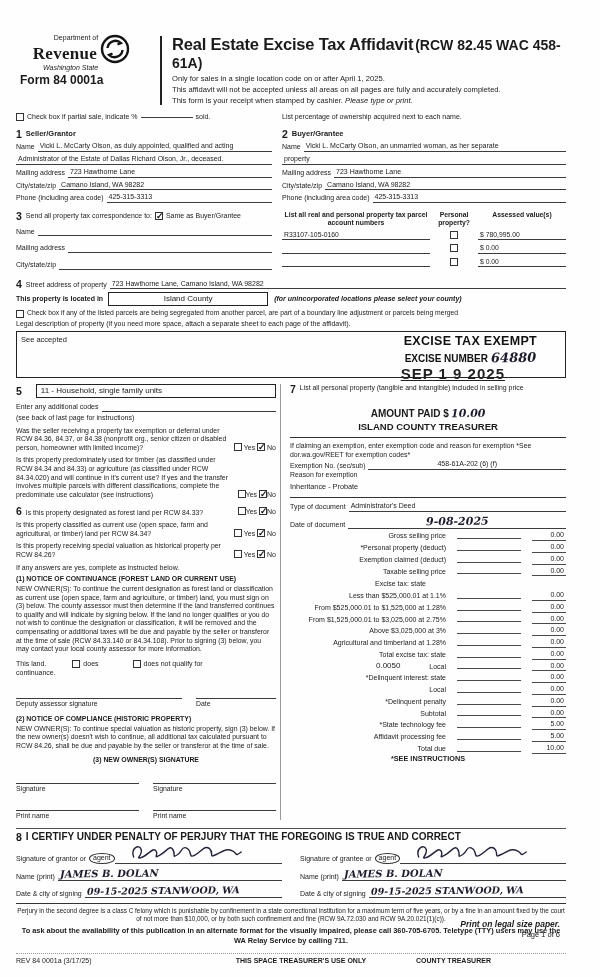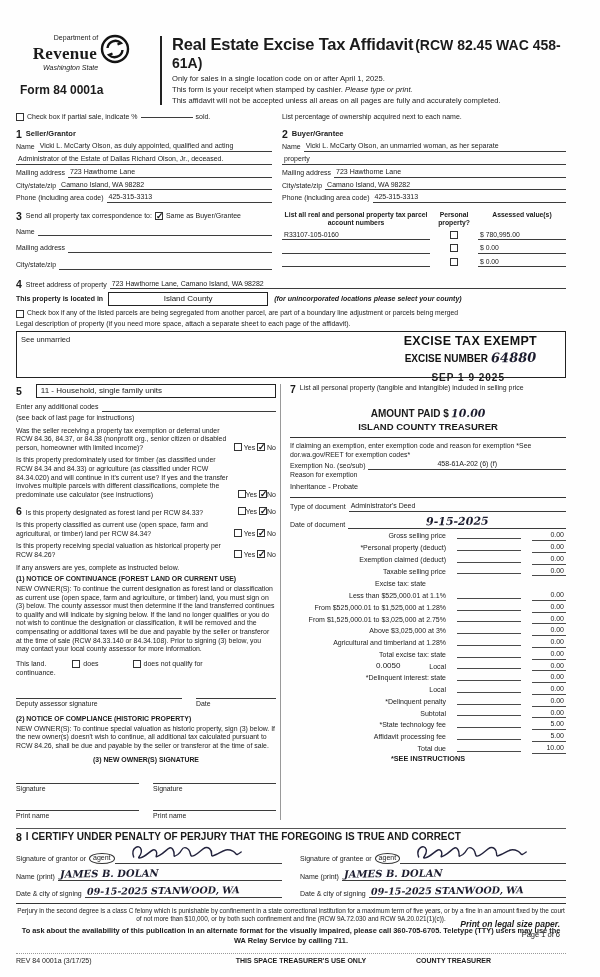--- a/index.html
+++ b/index.html
@@ -12,21 +12,21 @@
   }
   .inner { padding:34px 34px 0 16px; }
 
   
   .hdr { display:flex; align-items:stretch; }
   .hdr-left { width:130px; text-align:center; }
   .brandrow { display:flex; justify-content:center; align-items:flex-start; gap:2px; }
   .dept { font-size:7px; text-align:right; margin-left:22px; }
   .rev  { font-family:"Liberation Serif", serif; font-weight:bold; font-size:17px; letter-spacing:.3px; }
   .state{ font-size:7px; font-style:italic; text-align:right; }
-  .formno { font-weight:bold; font-size:12px; margin-top:10px; text-align:left; padding-left:4px; }
+  .formno { font-weight:bold; font-size:12px; margin-top:0; text-align:left; padding-left:4px; }
   .hdr-div { width:2px; background:#222; margin:2px 10px 0 14px; }
   .hdr-right { flex:1; }
   .title { font-weight:bold; font-size:16.5px; letter-spacing:-.2px; }
   .rcw { font-size:14px; font-weight:bold; }
   .sub { font-size:7.6px; margin-top:1.5px; }
 
   
   .r { display:flex; align-items:flex-end; }
   .lbl { white-space:nowrap; padding-right:3px; }
   .fld { flex:1; border-bottom:1px solid #3c3c3c; padding:0 2px; white-space:nowrap; min-height:8px; }
@@ -54,21 +54,21 @@
   .pc3 { flex:1; border-bottom:1px solid #3c3c3c; padding:0 2px; }
 
   
   .legalbox { border:1.6px solid #222; height:47px; margin-top:2px; position:relative; }
   .seeattached { position:absolute; left:4px; top:3px; font-size:7.5px; }
   .stamp { position:absolute; right:28px; top:2px; text-align:center; color:#111; }
   .stamp1 { font-weight:bold; font-size:12.5px; letter-spacing:.3px; }
   .stamp2 { font-weight:bold; font-size:10px; }
   .stampnum { font-size:13px; }
   .stampdate { position:absolute; right:60px; bottom:-7px; background:transparent;
-               font-weight:bold; font-size:10px; letter-spacing:1px; color:#222; }
+               font-weight:bold; font-size:15px; letter-spacing:1px; color:#222;text-decoration:underline; }
 
   
   .main { display:flex; margin-top:6px; }
   .mL { width:260px; }
   .mR { flex:1; padding-left:9px; border-left:1px solid #999; margin-left:4px; }
 
   .codebox { border:1.4px solid #222; padding:1px 4px; font-size:8px; flex:1; margin-left:10px; }
   .q { display:flex; align-items:flex-end; margin-top:4px; }
   .qtext { flex:1; font-size:6.9px; }
   .para { font-size:6.9px; margin-top:4px; text-align:left; }
@@ -133,22 +133,22 @@
           </svg>
         </span>
       </div>
       <div class="formno">Form 84 0001a</div>
     </div>
     <div class="hdr-div"></div>
     <div class="hdr-right">
       <div><span class="title">Real Estate Excise Tax Affidavit</span>
            <span class="rcw">(RCW 82.45 WAC 458-61A)</span></div>
       <div class="sub">Only for sales in a single location code on or after April 1, 2025.</div>
+      <div class="sub">This affidavit will not be accepted unless all areas on all pages are fully and accurately completed.</div>
       <div class="sub"><span>This form is your receipt when stamped by cashier.</span> <span class="it">Please type or print.</span></div>
-      <div class="sub">This affidavit will not be accepted unless all areas on all pages are fully and accurately completed.</div>
     </div>
   </div>
 
   <div class="cols" style="margin-top:8px;">
     <div class="colL r" style="align-items:center;">
       <span class="cb"></span>
       <span class="lbl" style="padding-left:3px;">Check box if partial sale, indicate %</span>
       <span style="width:52px;border-bottom:1px solid #3c3c3c;"></span>
       <span class="lbl" style="padding-left:3px;">sold.</span>
     </div>
@@ -263,21 +263,21 @@
       <span class="lbl bold">This property is located in</span>
       <span class="codebox" style="flex:none;width:160px;margin-left:2px;">Island County</span>
       <span class="it bold" style="padding-left:6px;">(for unincorporated locations please select your county)</span>
     </div>
     <div class="r" style="align-items:center;margin-top:3px;">
       <span class="cb"></span>
       <span style="padding-left:3px;font-size:6.8px;">Check box if any of the listed parcels are being segregated from another parcel, are part of a boundary line adjustment or parcels being merged</span>
     </div>
     <div style="margin-top:2.5px;">Legal description of property (if you need more space, attach a separate sheet to each page of the affidavit).</div>
     <div class="legalbox">
-      <span class="seeattached">See unmarried</span>
+      <span class="seeattached">See accepted</span>
       <div class="stamp">
         <div class="stamp1">EXCISE TAX EXEMPT</div>
         <div class="stamp2"><span>EXCISE NUMBER</span>
           <span class="hw stampnum">64880</span></div>
       </div>
       <div class="stampdate">SEP 1 9 2025</div>
     </div>
   </div>
 
   <div class="main">
@@ -403,21 +403,21 @@
       <div style="font-size:6.9px;margin-top:1px;">Reason for exemption</div>
       <div style="font-size:7.3px;margin-top:2px;">Inheritance - Probate</div>
 
       <div class="hr" style="margin-top:6px;"></div>
       <div class="r" style="margin-top:2px;">
         <span class="lbl">Type of document</span>
         <span class="fld">Administrator's Deed</span>
       </div>
       <div class="r" style="margin-top:3px;">
         <span class="lbl">Date of document</span>
-        <span class="fld center"><span class="hw" style="font-size:11px;">9-15-2025</span></span>
+        <span class="fld center"><span class="hw" style="font-size:11px;">9-08-2025</span></span>
       </div>
 
       <div>
         <div class="trow">
               <span class="tlabel">Gross selling price</span>
               <span class="tleader"></span>
               <span class="tvalue">0.00</span>
             </div>
         <div class="trow">
               <span class="tlabel">*Personal property (deduct)</span>

